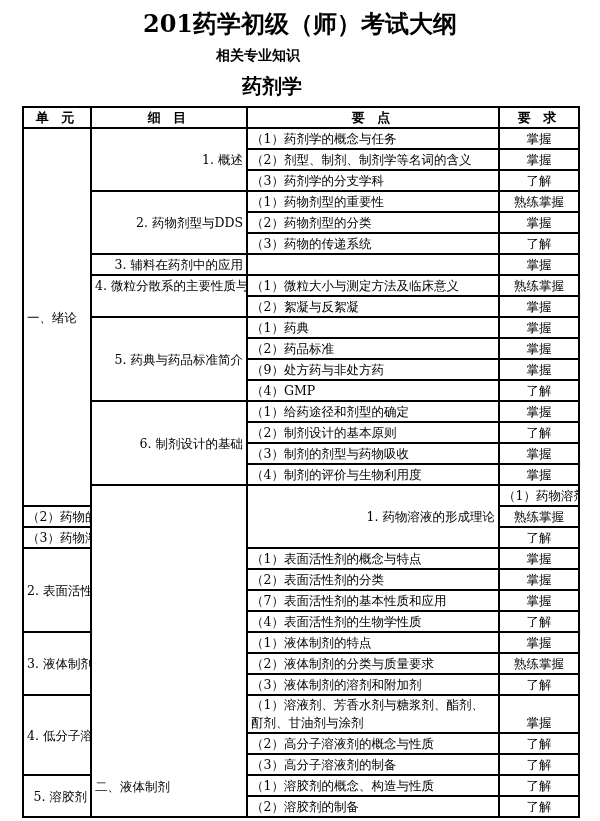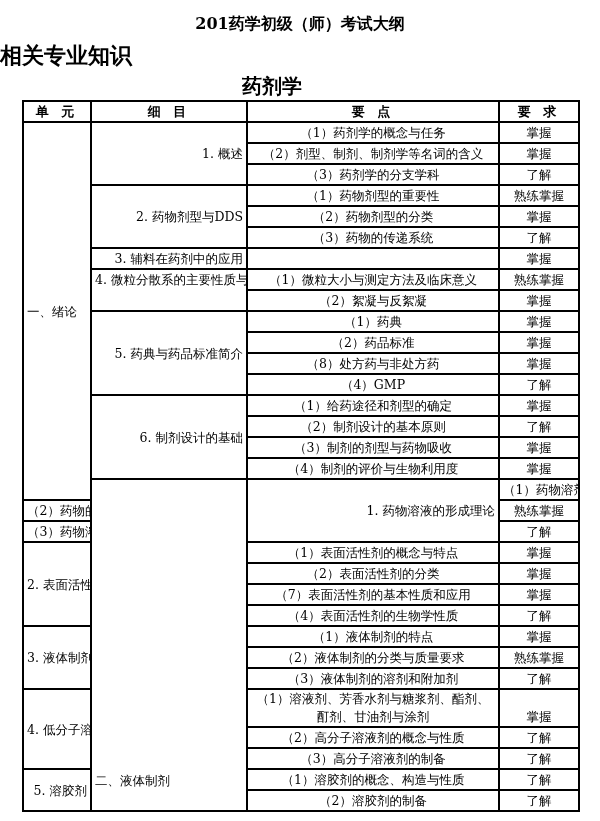--- a/index.html
+++ b/index.html
@@ -1,27 +1,27 @@
 <!DOCTYPE html>
 <html><head>
 <meta charset="utf-8">
 <style>
   html, body { margin: 0; padding: 0; background: #ffffff; }
   body { width: 600px; height: 821px; overflow: hidden; position: relative;
          font-family: "DejaVu Serif", "Liberation Serif", serif; color: #000; }
-  .t1 { position: absolute; left: 0; width: 600px; top: 11px; font-size: 16px; line-height: 26px; text-align:center; font-weight:bold; }
-  .t2 { position: absolute; left: 0; width: 516px; top: 42px; font-size: 22px; line-height: 26px; font-weight:bold; }
+  .t1 { position: absolute; left: 0; width: 600px; top: 11px; font-size: 24px; line-height: 26px; text-align:center; font-weight:bold; }
+  .t2 { position: absolute; left: 0; width: 516px; top: 42px; font-size: 14px; line-height: 26px; text-align:center; font-weight:bold; }
   .t3 { position: absolute; left: 0; width: 544px; top: 74px; font-size: 20px; line-height: 24px; text-align:center; font-weight:bold; }
-  table.syl { position: absolute; left: 22px; top: 100px; border-collapse: collapse; table-layout: fixed; width: 556px; }
+  table.syl { position: absolute; left: 22px; top: 106px; border-collapse: collapse; table-layout: fixed; width: 556px; }
   table.syl td, table.syl th { border: 2px solid #000; padding: 0 3px; font-size: 12.5px; line-height: 19px; height: 19px; vertical-align: middle; white-space: nowrap; overflow: hidden; }
   table.syl th { font-weight: bold; text-align: center; font-size: 13px; letter-spacing: 4px; }
   col.c1 { width: 68px; } col.c2 { width: 156px; } col.c3 { width: 252px; } col.c4 { width: 80px; }
   td.unit { text-align: left; white-space: normal; line-height: 20px; border-radius: 27px; }
   td.detail { text-align: right; white-space: normal; line-height: 20px; }
-  td.point { text-align: center; }
+  td.point { text-align: left; }
   td.point.wrap { white-space: normal; line-height: 18px; }
   td.req { text-align: center; }
   td.req.bottom { vertical-align: bottom; }
   td.empty { }
 </style>
 </head>
 <body>
 
 <div class="t1">201药学初级（师）考试大纲</div>
 <div class="t2">相关专业知识</div>
@@ -88,21 +88,21 @@
     <tr>
       <td class="detail" rowspan="4">5. 药典与药品标准简介</td>
       <td class="point">（1）药典</td>
       <td class="req">掌握</td>
     </tr>
     <tr>
       <td class="point">（2）药品标准</td>
       <td class="req">掌握</td>
     </tr>
     <tr>
-      <td class="point">（8）处方药与非处方药</td>
+      <td class="point">（9）处方药与非处方药</td>
       <td class="req">掌握</td>
     </tr>
     <tr>
       <td class="point">（4）GMP</td>
       <td class="req">了解</td>
     </tr>
     <tr>
       <td class="detail" rowspan="4">6. 制剂设计的基础</td>
       <td class="point">（1）给药途径和剂型的确定</td>
       <td class="req">掌握</td>

